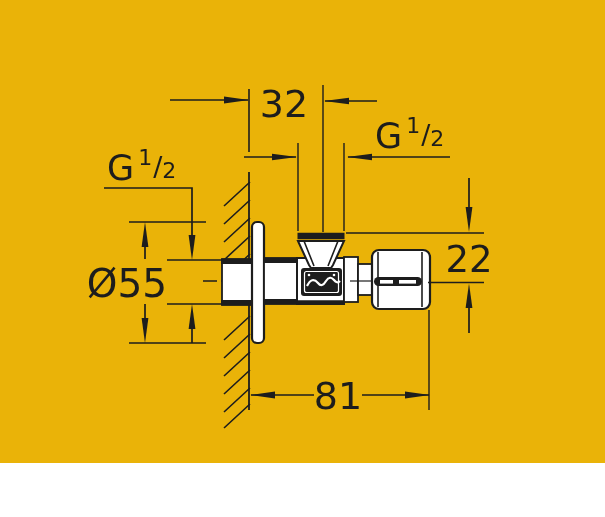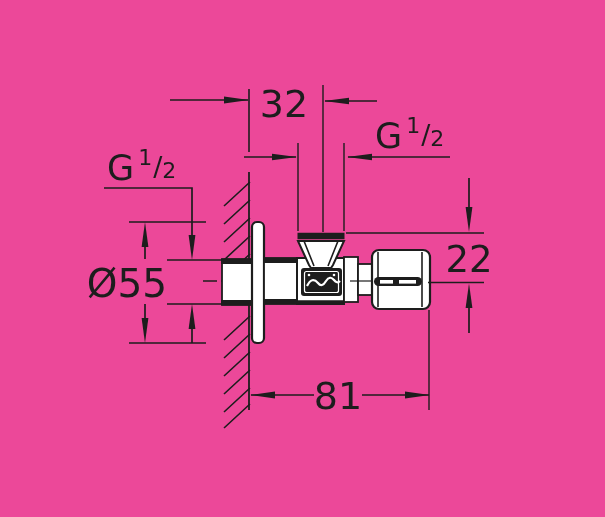--- a/index.html
+++ b/index.html
@@ -1,16 +1,16 @@
 <!DOCTYPE html>
 <html><head>
 <meta charset="utf-8">
 <style>
   html,body{margin:0;padding:0;background:#ffffff;}
-  .stage{position:relative;width:605px;height:517px;background:#ec4899;overflow:hidden;}
+  .stage{position:relative;width:605px;height:463px;background:#eab308;overflow:hidden;}
   svg{position:absolute;left:0;top:0;}
   .dimtext{font-family:"DejaVu Sans",sans-serif;fill:#1d1d1d;}
 </style>
 </head>
 <body>
 
 <div class="stage">
 <svg width="605" height="517" viewBox="0 0 605 517">
 
   <g stroke="#1d1d1d" fill="none">

